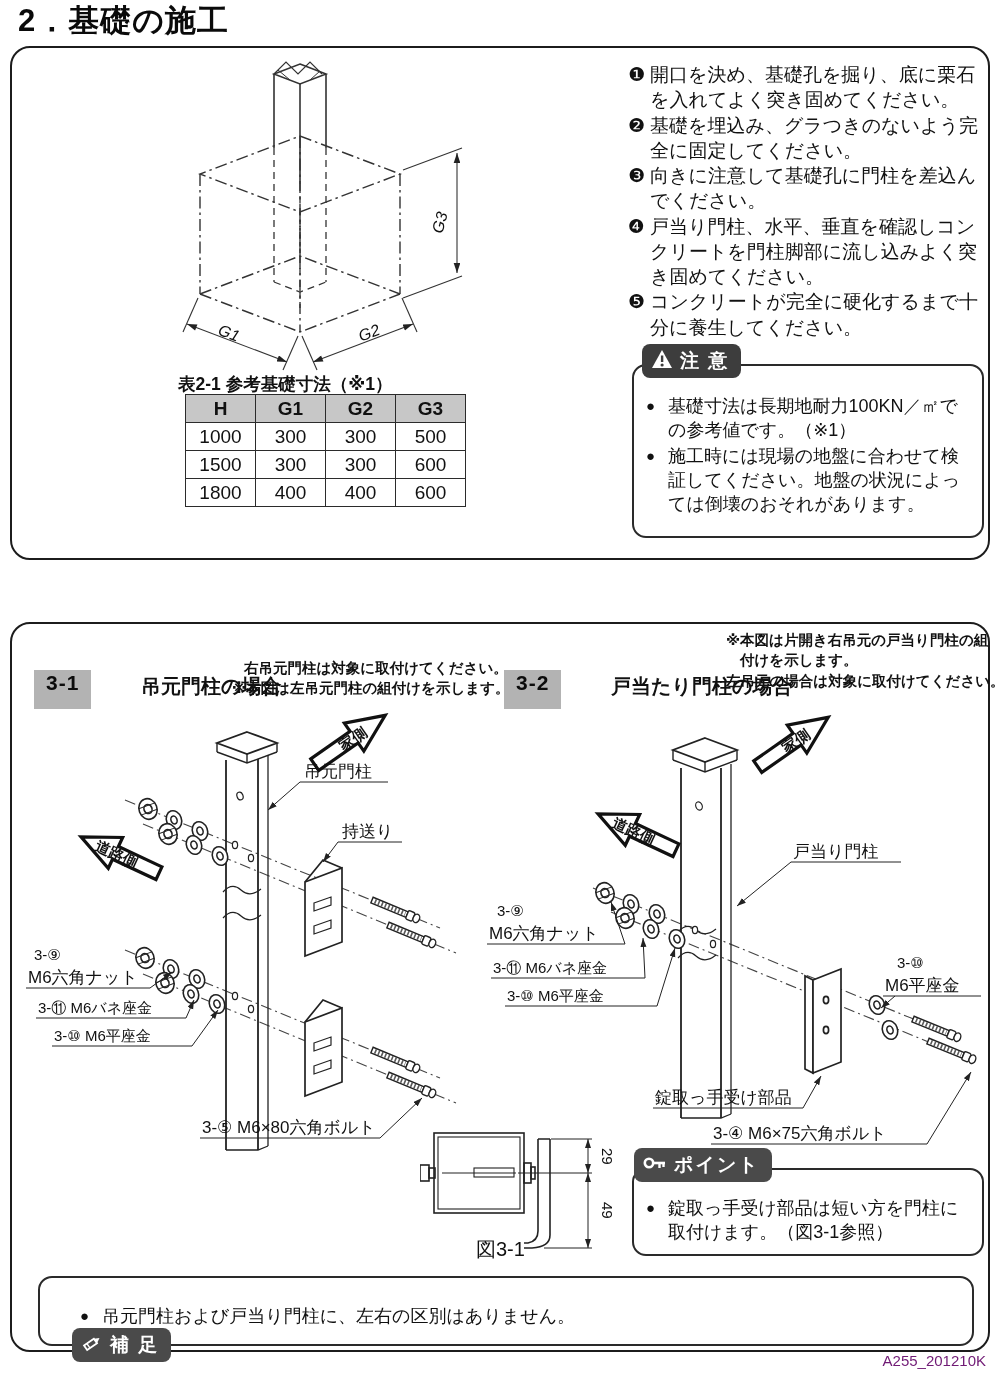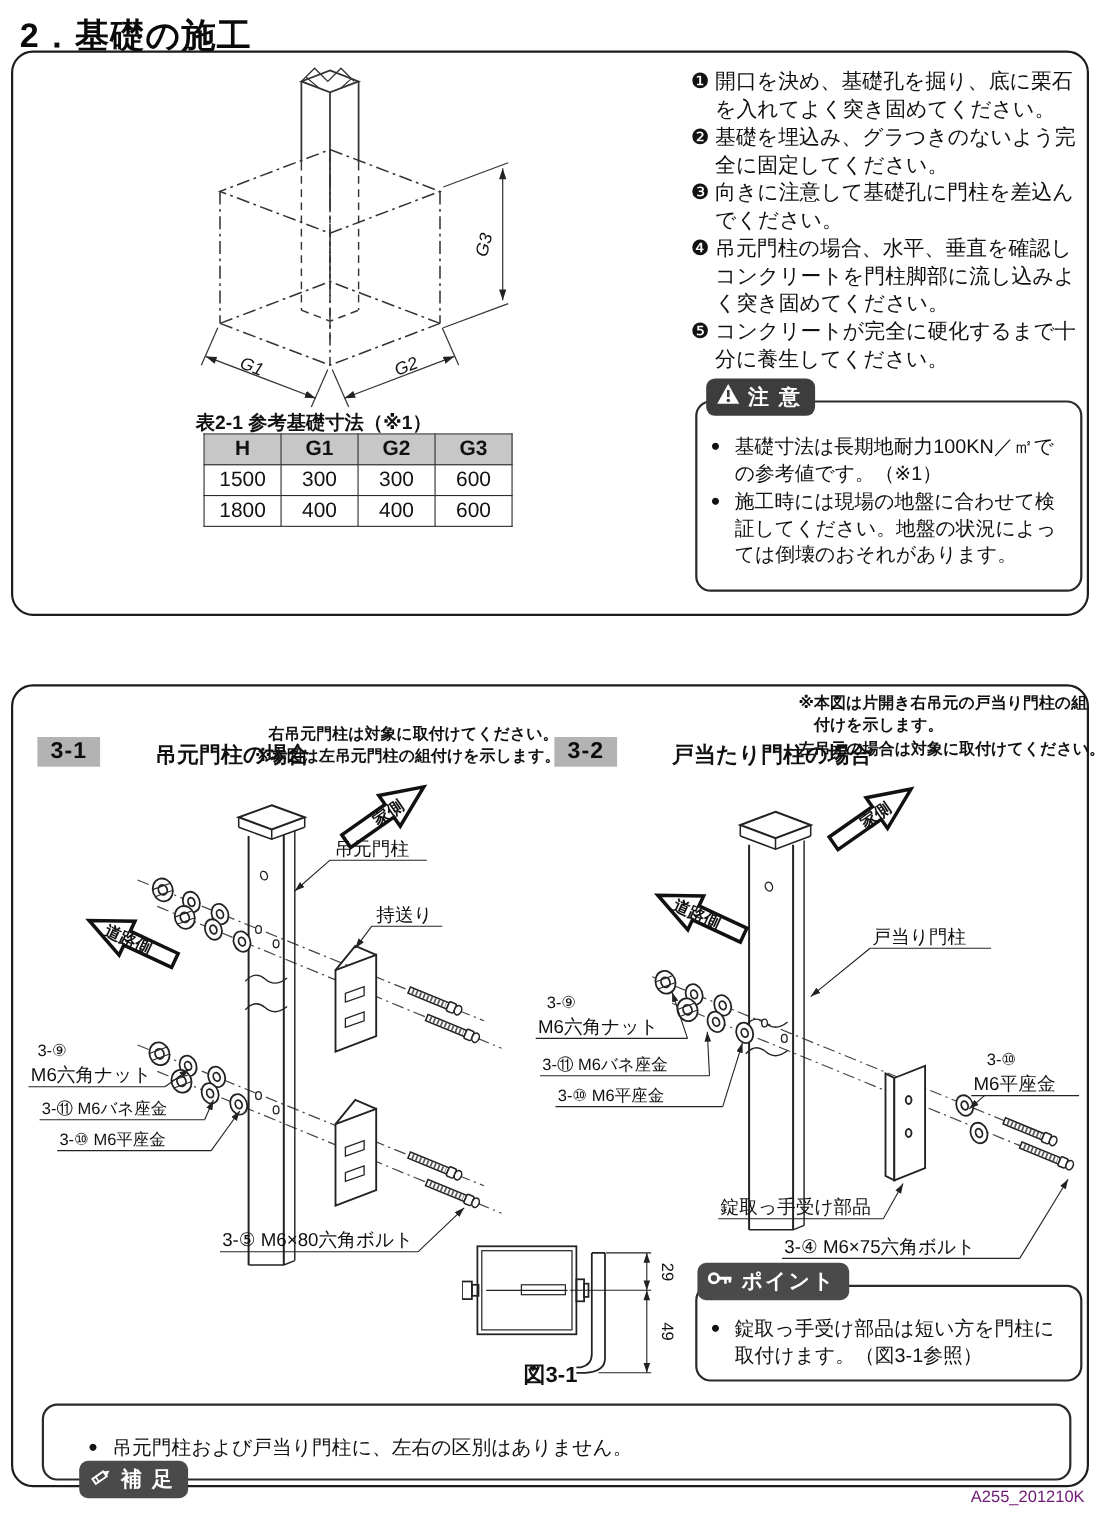--- a/index.html
+++ b/index.html
@@ -22,24 +22,24 @@
   .bullet-item .bul{flex:0 0 22px;font-size:15px;padding-top:2px;}
   .bullet-item .txt{flex:1;}
   
   .tbl-caption{font-size:17.5px;font-weight:700;}
   table.ftable{border-collapse:collapse;}
   table.ftable th,table.ftable td{border:1.8px solid #2b2b2b;width:69px;height:27px;
       text-align:center;font-size:19px;padding:0;}
   table.ftable th{background:#c7c7c7;font-weight:700;}
   
   .sub-badge{background:#b3b3b3;color:#0c0c0c;font-size:21px;font-weight:800;
-      padding:1px 12px 2px;letter-spacing:1px;}
+      padding:1px 12px 14px;letter-spacing:1px;}
   .sub-head{font-size:20px;font-weight:800;white-space:nowrap;margin-left:35px;}
   .note-sm{font-size:14.5px;line-height:1.4;font-weight:600;white-space:nowrap;}
-  .fig-cap{font-size:20px;font-weight:700;text-align:center;}
+  .fig-cap{font-size:20px;font-weight:400;text-align:center;}
   .footer{font-size:15px;color:#701a75;}
   svg text{font-family:"Liberation Sans","DejaVu Sans",sans-serif;fill:#111;}
   svg .lbl{font-size:17px;}
   svg .lbl-sm{font-size:15px;}
   svg .dim{font-size:16px;font-style:italic;}
 </style>
 </head>
 <body>
 
 <div id="page">
@@ -64,21 +64,21 @@
       <g id="bolt" stroke="#222">
         <rect x="0" y="-3" width="38" height="6" fill="#fff" stroke-width="1.4"></rect>
         <line x1="3" y1="0" x2="36" y2="0" stroke-width="4.6" stroke-dasharray="1.6 2" opacity="0.75"></line>
         <rect x="38" y="-4.5" width="7" height="9" rx="1.5" fill="#fff" stroke-width="1.4"></rect>
         <ellipse cx="48" cy="0" rx="3.2" ry="4.4" fill="#fff" stroke-width="1.4"></ellipse>
       </g>
       <polygon id="barrow" points="-43,-7 5,-7 5,-17 43,0 5,17 5,7 -43,7" fill="#fff" stroke="#111" stroke-width="3.2"></polygon>
     </defs>
   </svg>
 
-  <div class="abs sec-title" style="left:18px;top:12px;">2．基礎の施工</div>
+  <div class="abs sec-title" style="left:18px;top:0;">2．基礎の施工</div>
 
   <div class="abs round-box" style="left:10px;top:46px;width:976px;height:510px;"></div>
 
   <svg class="abs" style="left:115px;top:56px;" width="365" height="316" viewBox="0 0 365 316">
     <g fill="none" stroke="#333" stroke-width="1.6">
 
       <path d="M159,18 L171,6 L183,18 L195,6 L207,18" stroke-width="1.2"></path>
       <path d="M163,14 L175,24 M195,24 L205,15" stroke-width="1"></path>
 
       <path d="M185,8 L211,18 L185,28 L159,18 Z"></path>
@@ -120,20 +120,26 @@
   </svg>
 
   <div class="abs tbl-caption" style="left:178px;top:372px;">表2-1 参考基礎寸法（※1）</div>
   <table class="ftable abs" style="left:185px;top:394px;">
     <tbody>
         <tr>
       <th>H</th>
       <th>G1</th>
       <th>G2</th>
       <th>G3</th>
+    </tr>
+    <tr>
+      <td>1000</td>
+          <td>300</td>
+          <td>300</td>
+          <td>500</td>
     </tr>
     <tr>
       <td>1500</td>
           <td>300</td>
           <td>300</td>
           <td>600</td>
     </tr>
     <tr>
       <td>1800</td>
           <td>400</td>
@@ -151,21 +157,21 @@
     <div class="step">
         <span class="num">❷</span>
         <span class="txt">基礎を埋込み、グラつきのないよう完全に固定してください。</span>
       </div>
     <div class="step">
         <span class="num">❸</span>
         <span class="txt">向きに注意して基礎孔に門柱を差込んでください。</span>
       </div>
     <div class="step">
         <span class="num">❹</span>
-        <span class="txt">吊元門柱の場合、水平、垂直を確認しコンクリートを門柱脚部に流し込みよく突き固めてください。</span>
+        <span class="txt">戸当り門柱、水平、垂直を確認しコンクリートを門柱脚部に流し込みよく突き固めてください。</span>
       </div>
     <div class="step">
         <span class="num">❺</span>
         <span class="txt">コンクリートが完全に硬化するまで十分に養生してください。</span>
       </div>
   </div>
 
   <div class="abs badge-dark" style="left:642px;top:344px;">
     <span>
       <svg width="22" height="20" viewBox="0 0 22 20">

